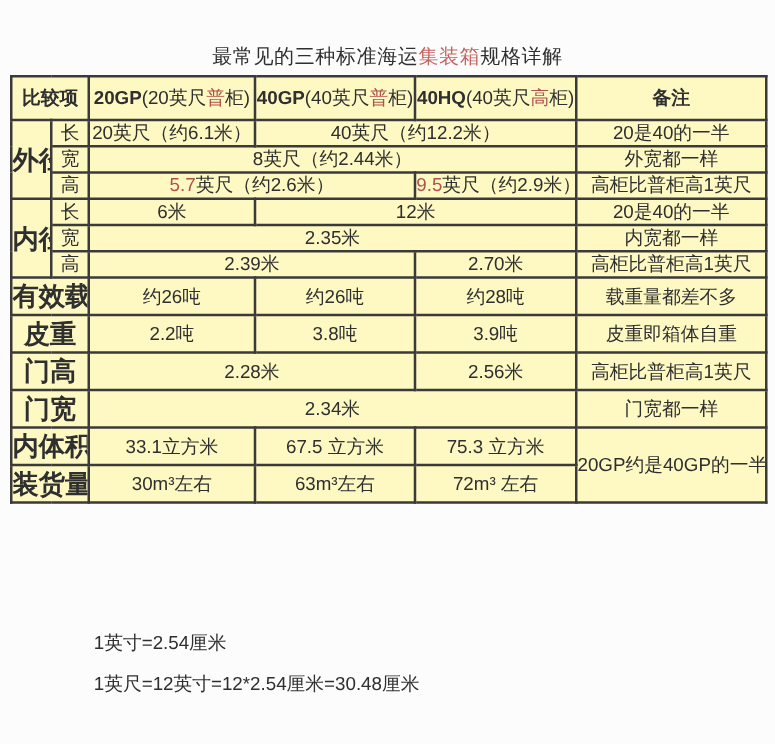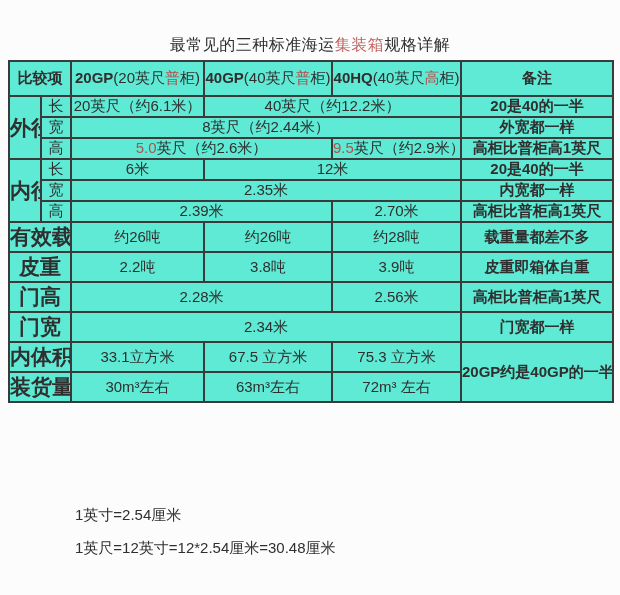--- a/index.html
+++ b/index.html
@@ -30,41 +30,41 @@
 
   table.spec {
     position: absolute;
     left: 8px;
     top: 60px;
     width: 604px;
     height: 287px;
     border-collapse: collapse;
     table-layout: fixed;
     font-size: 15px;
-    background: #5eead4;
+    background: #fef9c3;
   }
   table.spec th, table.spec td {
     border: 2px solid var(--border, #3a3a3a);
     padding: 0;
     vertical-align: middle;
     text-align: center;
     overflow: hidden;
     white-space: nowrap;
   }
   tr.hdr th { height: 33px; font-size: 15px; font-weight: bold; }
   tr.hdr .code { font-weight: bold; }
   tr.hdr .plain { font-weight: normal; text-align: right; }
   .red { color: var(--red, #b0514d); }
   th.cat { font-weight: bold; font-size: 21px; }
   td.sub { font-weight: normal; }
   td.val { font-weight: normal; }
   td.note {
     text-align: left;
     padding-left: 5px;
-    font-weight: bold;
+    font-weight: normal;
   }
   .footnotes {
     position: absolute;
     left: 75px;
     top: 498px;
     font-size: 15px;
     line-height: 33px;
     color: var(--text, #2f2f2f);
   }
 </style>
@@ -103,21 +103,21 @@
       <td class="val" colspan="2">40英尺（约12.2米）</td>
       <td class="note">20是40的一半</td>
     </tr>
     <tr>
       <td class="sub">宽</td>
       <td class="val" colspan="3">8英尺（约2.44米）</td>
       <td class="note">外宽都一样</td>
     </tr>
     <tr>
       <td class="sub">高</td>
-      <td class="val" colspan="2"><span class="red">5.0</span><span>英尺（约2.6米）</span></td>
+      <td class="val" colspan="2"><span class="red">5.7</span><span>英尺（约2.6米）</span></td>
       <td class="val"><span class="red">9.5</span><span>英尺（约2.9米）</span></td>
       <td class="note">高柜比普柜高1英尺</td>
     </tr>
 
     <tr>
       <th class="cat" rowspan="3">内径</th>
       <td class="sub">长</td>
       <td class="val">6米</td>
       <td class="val" colspan="2">12米</td>
       <td class="note">20是40的一半</td>

